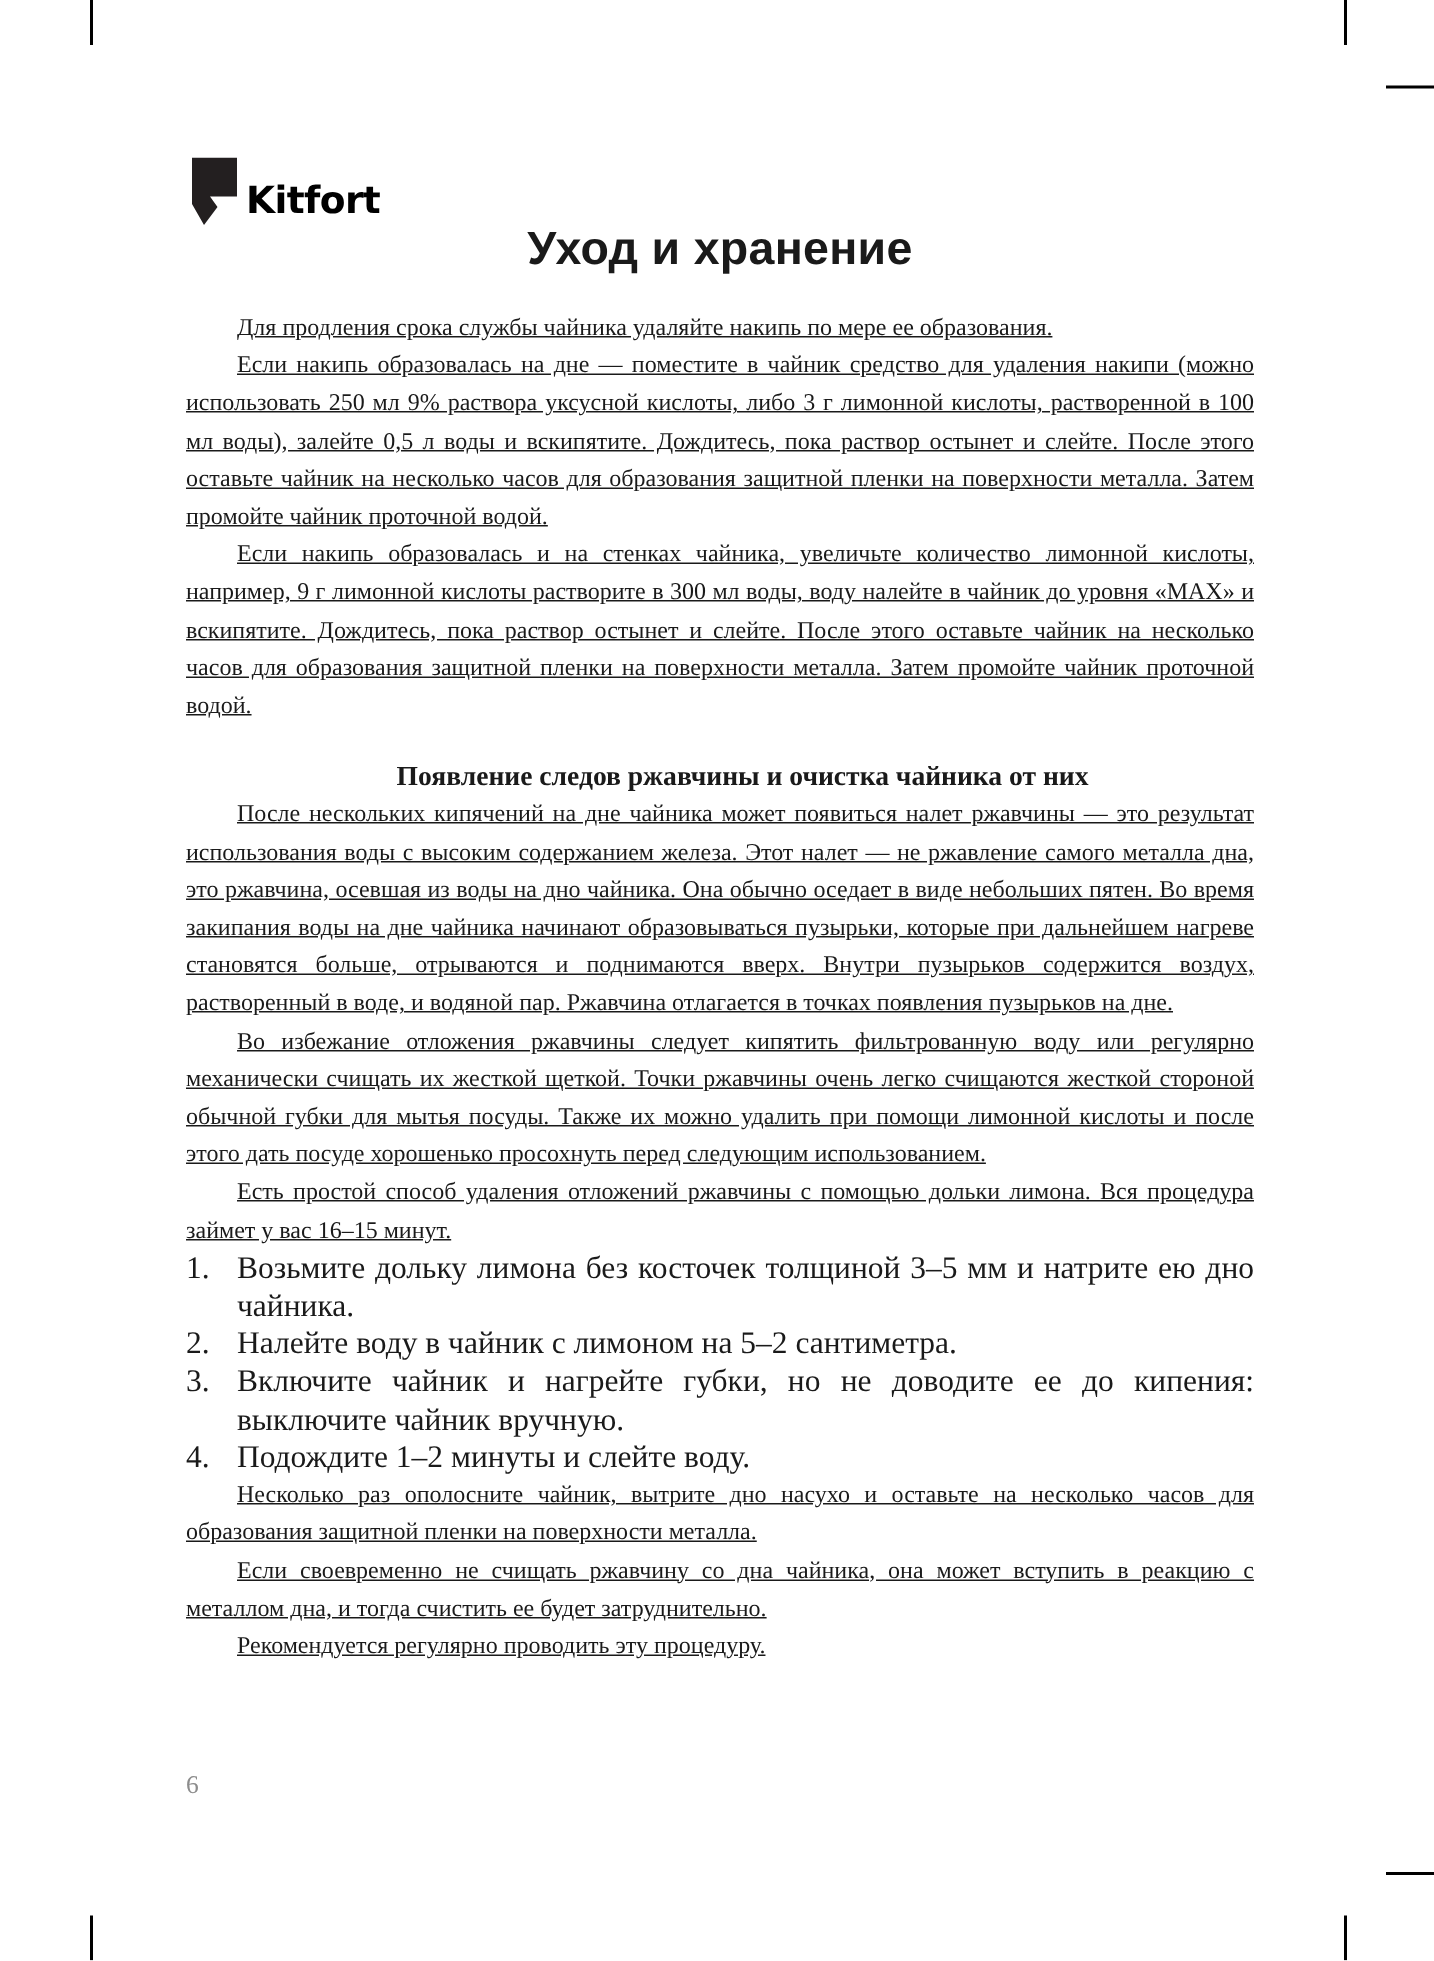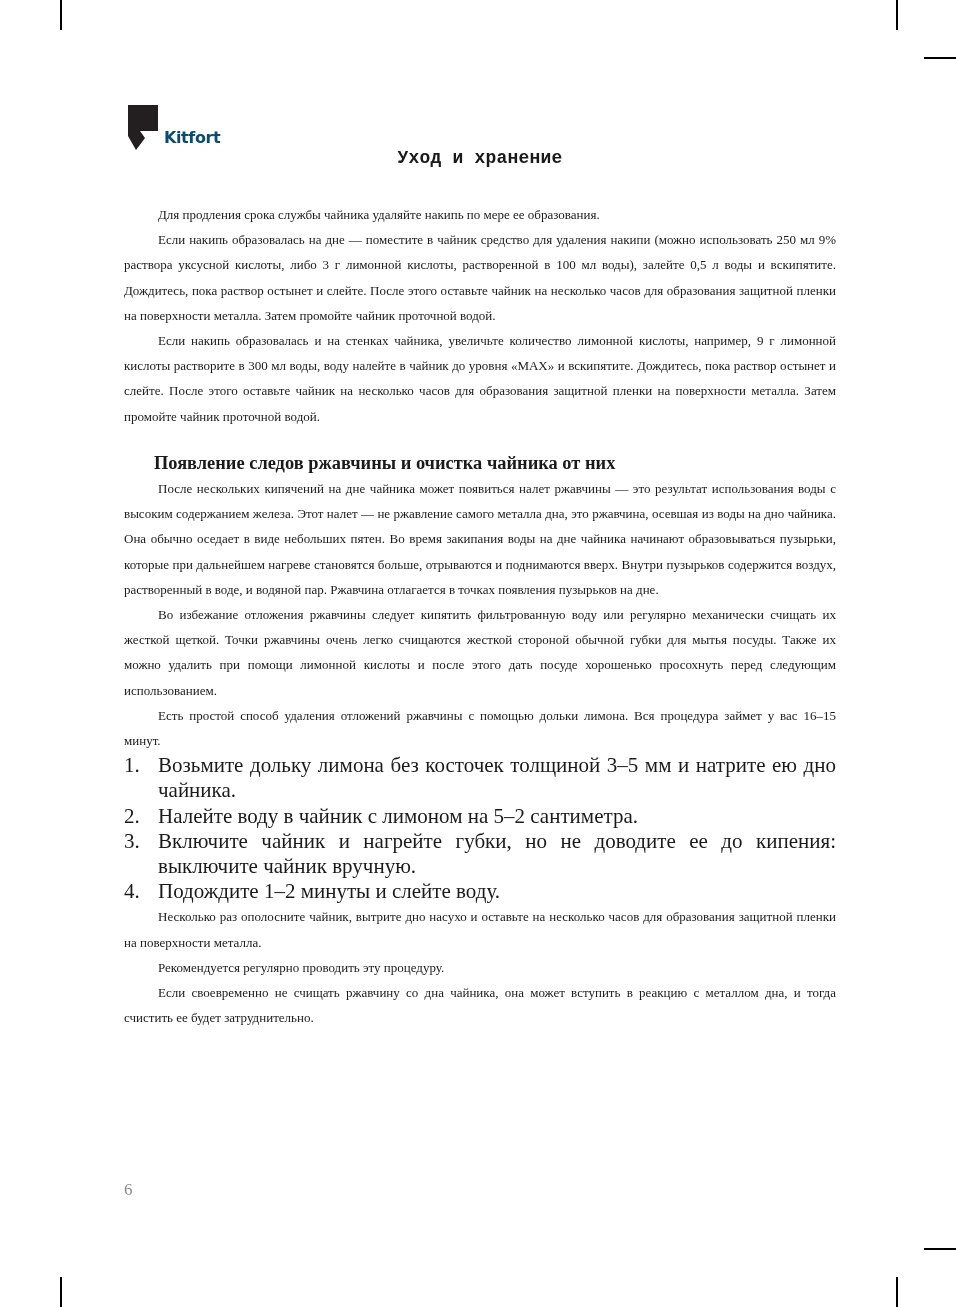--- a/index.html
+++ b/index.html
@@ -44,61 +44,62 @@
   .logo-mark {
     width: 30px;
     height: 46px;
     position: relative;
     margin-right: 6px;
   }
   .logo-mark svg { display: block; }
   .logo-word {
     font-family: "DejaVu Sans", "Liberation Sans", sans-serif;
     font-weight: bold;
-    font-size: 16px;
+    font-size: 25px;
     letter-spacing: -0.4px;
-    color: #0c4a6e;
+    color: #000000;
     line-height: 1;
     padding-bottom: 5px;
   }
 
   
   .content {
     position: absolute;
     left: 124px;
     top: 148px;
     width: 712px;
   }
 
   h1.doc-title {
-    font-size: 18px;
+    font-size: 31px;
     font-weight: bold;
     text-align: center;
-    margin: 0 0 34px 0;
+    margin: 0 0 22px 0;
     letter-spacing: 0.2px;
-    font-family: Liberation Mono, monospace;
+    font-family: Liberation Sans, sans-serif;
   }
 
   p.para {
-    font-size: 13px;
+    font-size: 16px;
     line-height: 25.2px;
     margin: 0;
     text-align: justify;
     text-indent: 34px;
     text-justify: inter-word;
     hyphens: manual;
+    text-decoration: underline;
   }
 
   h2.sub {
     font-size: 18.4px;
     font-weight: bold;
     margin: 22px 0 0 0;
     text-indent: 30px;
     line-height: 25.2px;
-    text-align: left;
+    text-align: center;
   }
 
   ol.steps {
     margin: 0;
     padding: 0;
     list-style: none;
     counter-reset: step;
   }
   ol.steps li {
     counter-increment: step;
@@ -165,22 +166,22 @@
     <p class="para">Есть простой способ удаления отложений ржавчины с помощью дольки лимона. Вся процедура займет у вас 16–15 минут.</p>
 
     <ol class="steps">
       <li>Возьмите дольку лимона без косточек толщиной 3–5 мм и натрите ею дно чайника.</li>
       <li>Налейте воду в чайник с лимоном на 5–2 сантиметра.</li>
       <li>Включите чайник и нагрейте губки, но не доводите ее до кипения: выключите чайник вручную.</li>
       <li>Подождите 1–2 минуты и слейте воду.</li>
     </ol>
 
     <p class="para">Несколько раз ополосните чайник, вытрите дно насухо и оставьте на несколько часов для образования защитной пленки на поверхности металла.</p>
+    <p class="para">Если своевременно не счищать ржавчину со дна чайника, она может вступить в реакцию с металлом дна, и тогда счистить ее будет затруднительно.</p>
     <p class="para">Рекомендуется регулярно проводить эту процедуру.</p>
-    <p class="para">Если своевременно не счищать ржавчину со дна чайника, она может вступить в реакцию с металлом дна, и тогда счистить ее будет затруднительно.</p>
 
     <div class="gap-block"></div>
 
 
   </div>
 
   <div class="page-number">6</div>
 
 </div>
 

